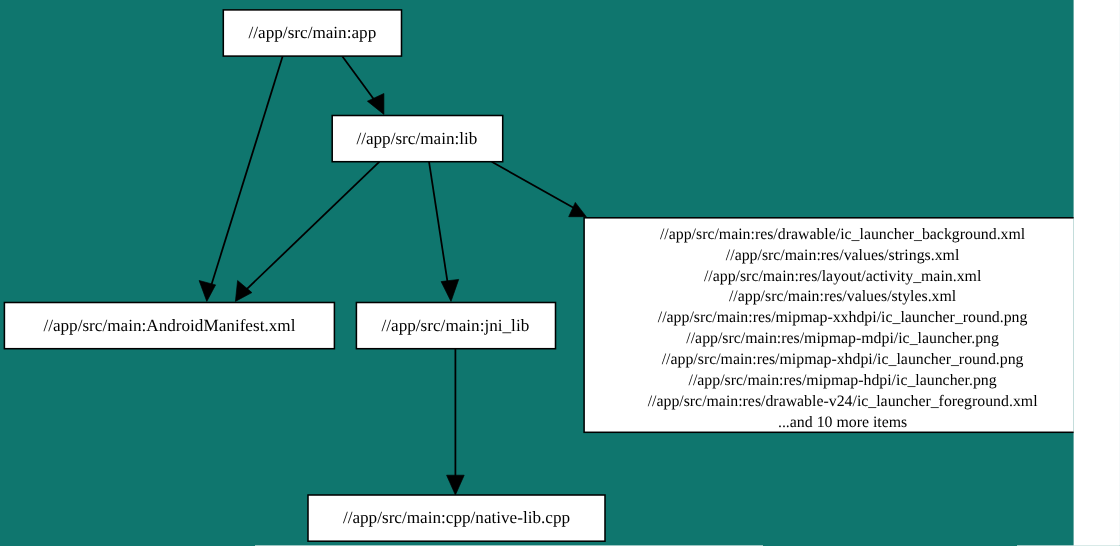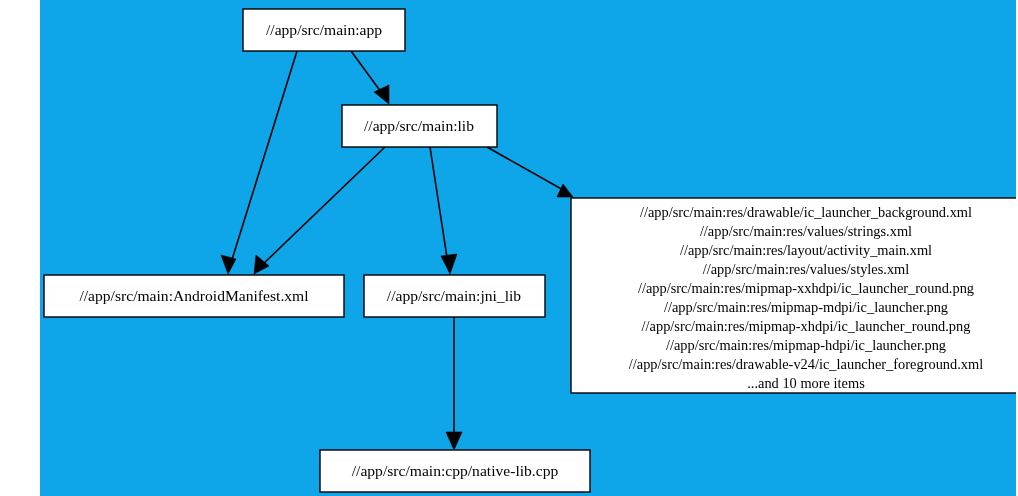--- a/index.html
+++ b/index.html
@@ -7,23 +7,22 @@
     padding: 0;
     background: #ffffff;
   }
   body {
     font-family: "Liberation Serif", "DejaVu Serif", serif;
   }
   #graph-root {
     position: relative;
     width: 976px;
     height: 496px;
-    background: #0ea5e9;
+    background: #0f766e;
     overflow: hidden;
-    margin-left: 40px;
   }
   #graph-svg {
     position: absolute;
     top: 0;
     left: 0;
     width: 1018px;
     height: 496px;
   }
   .node-box {
     fill: #ffffff;

